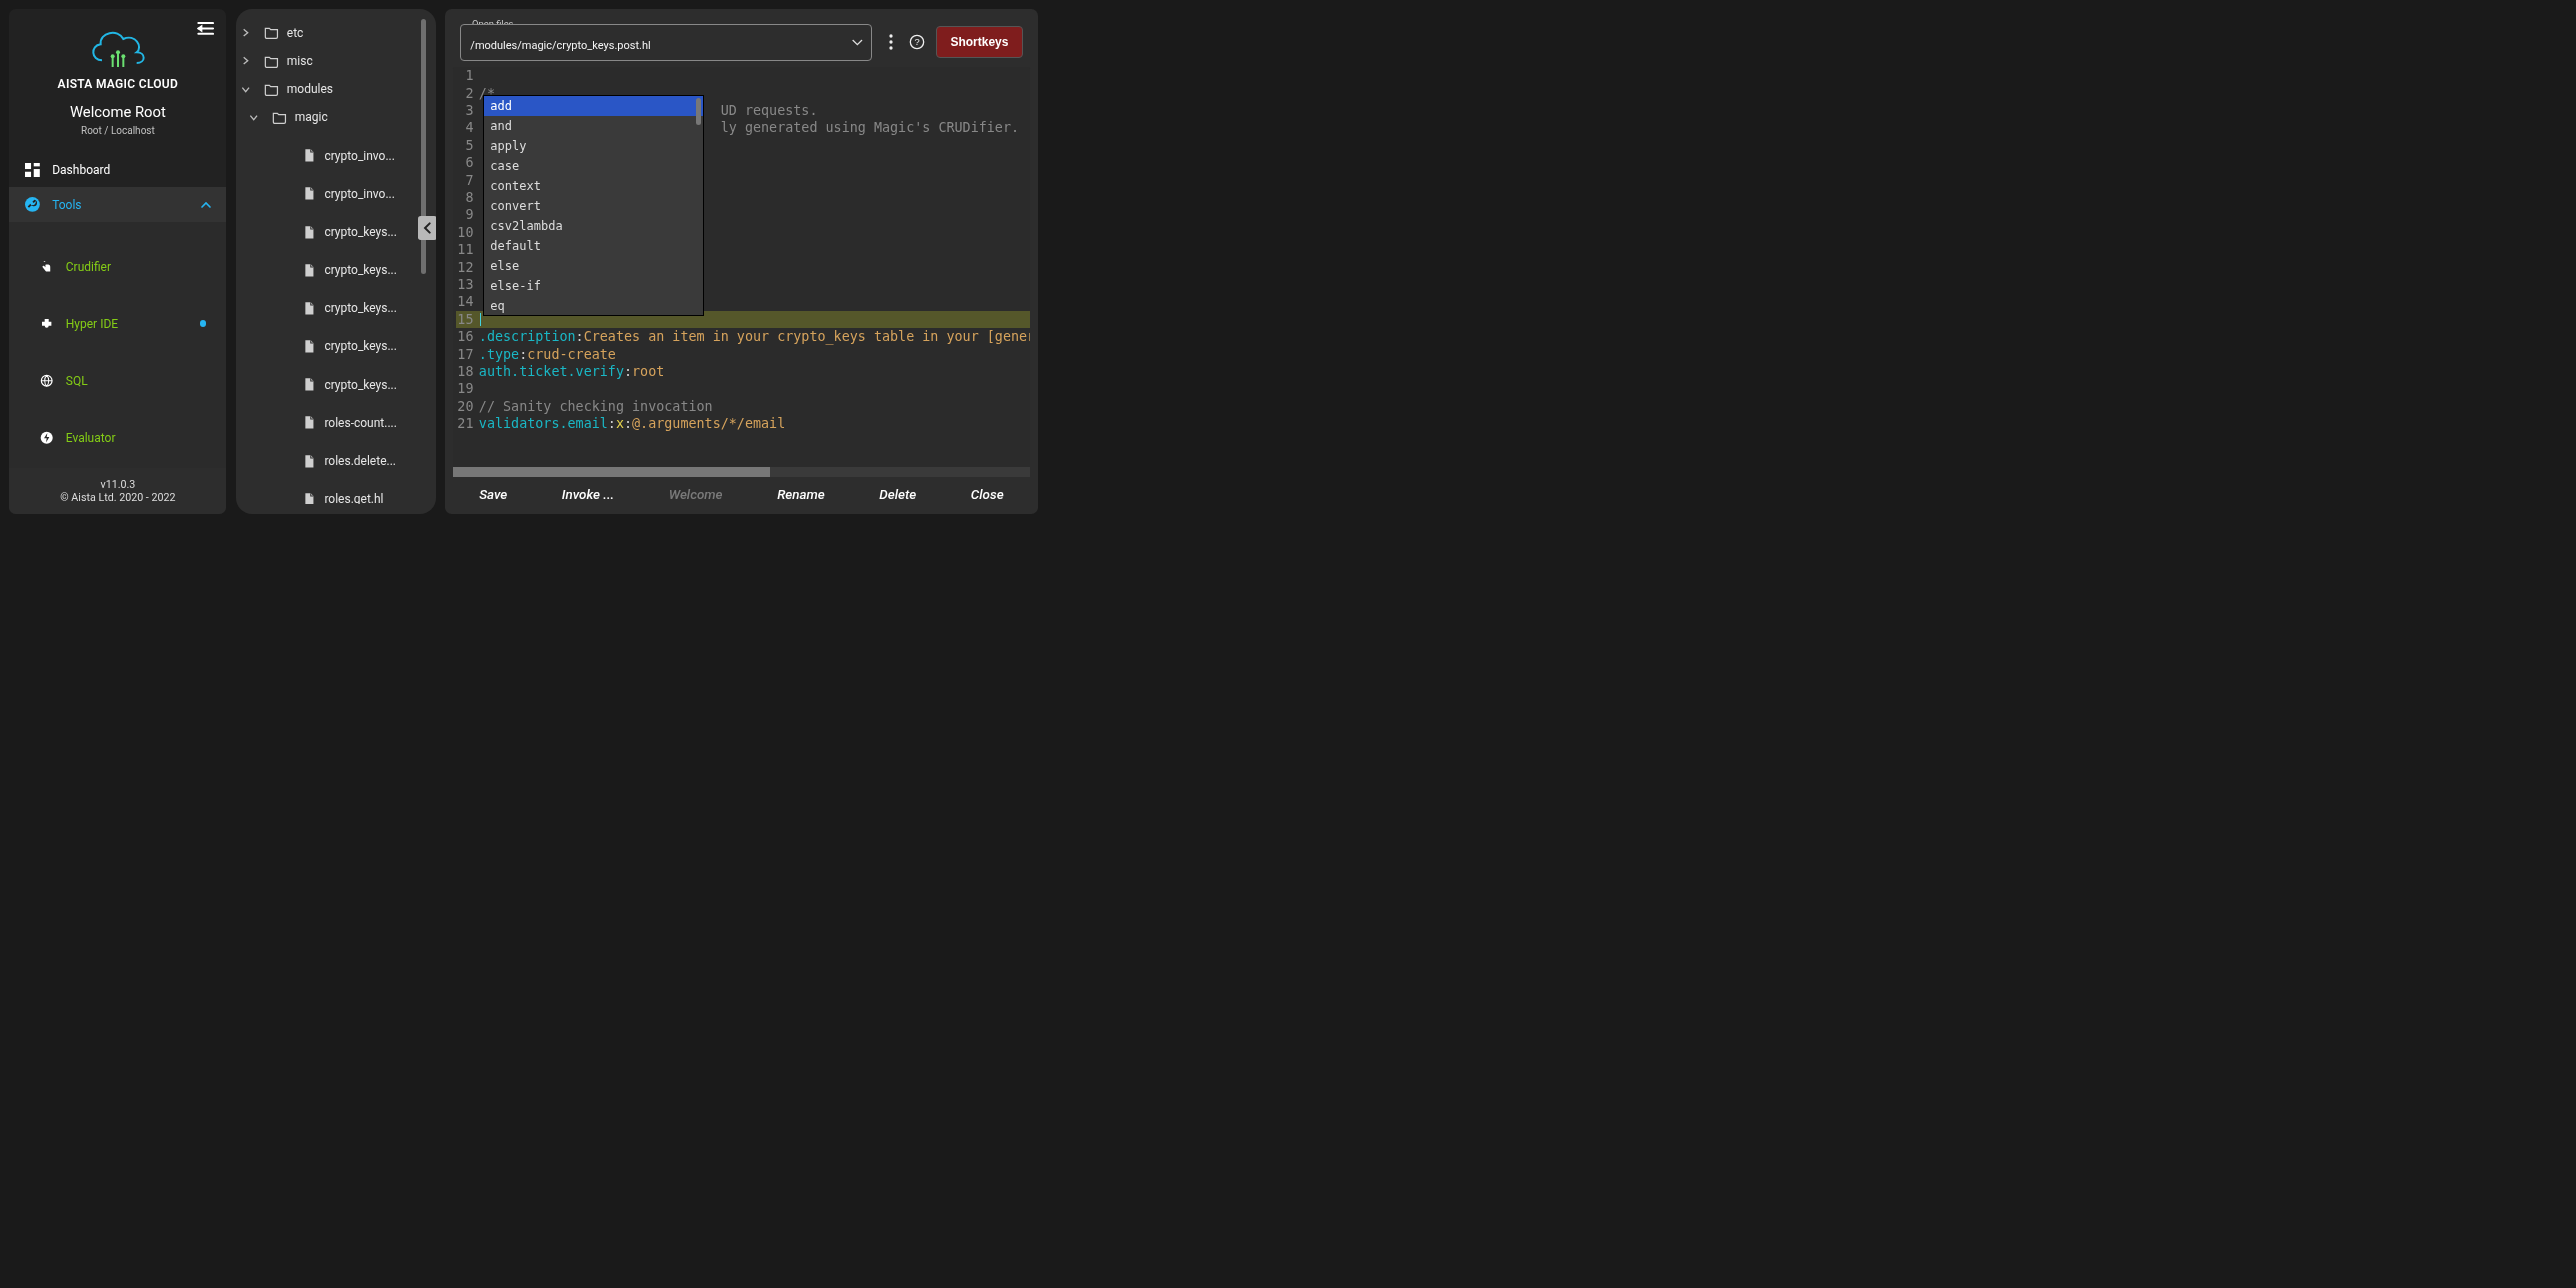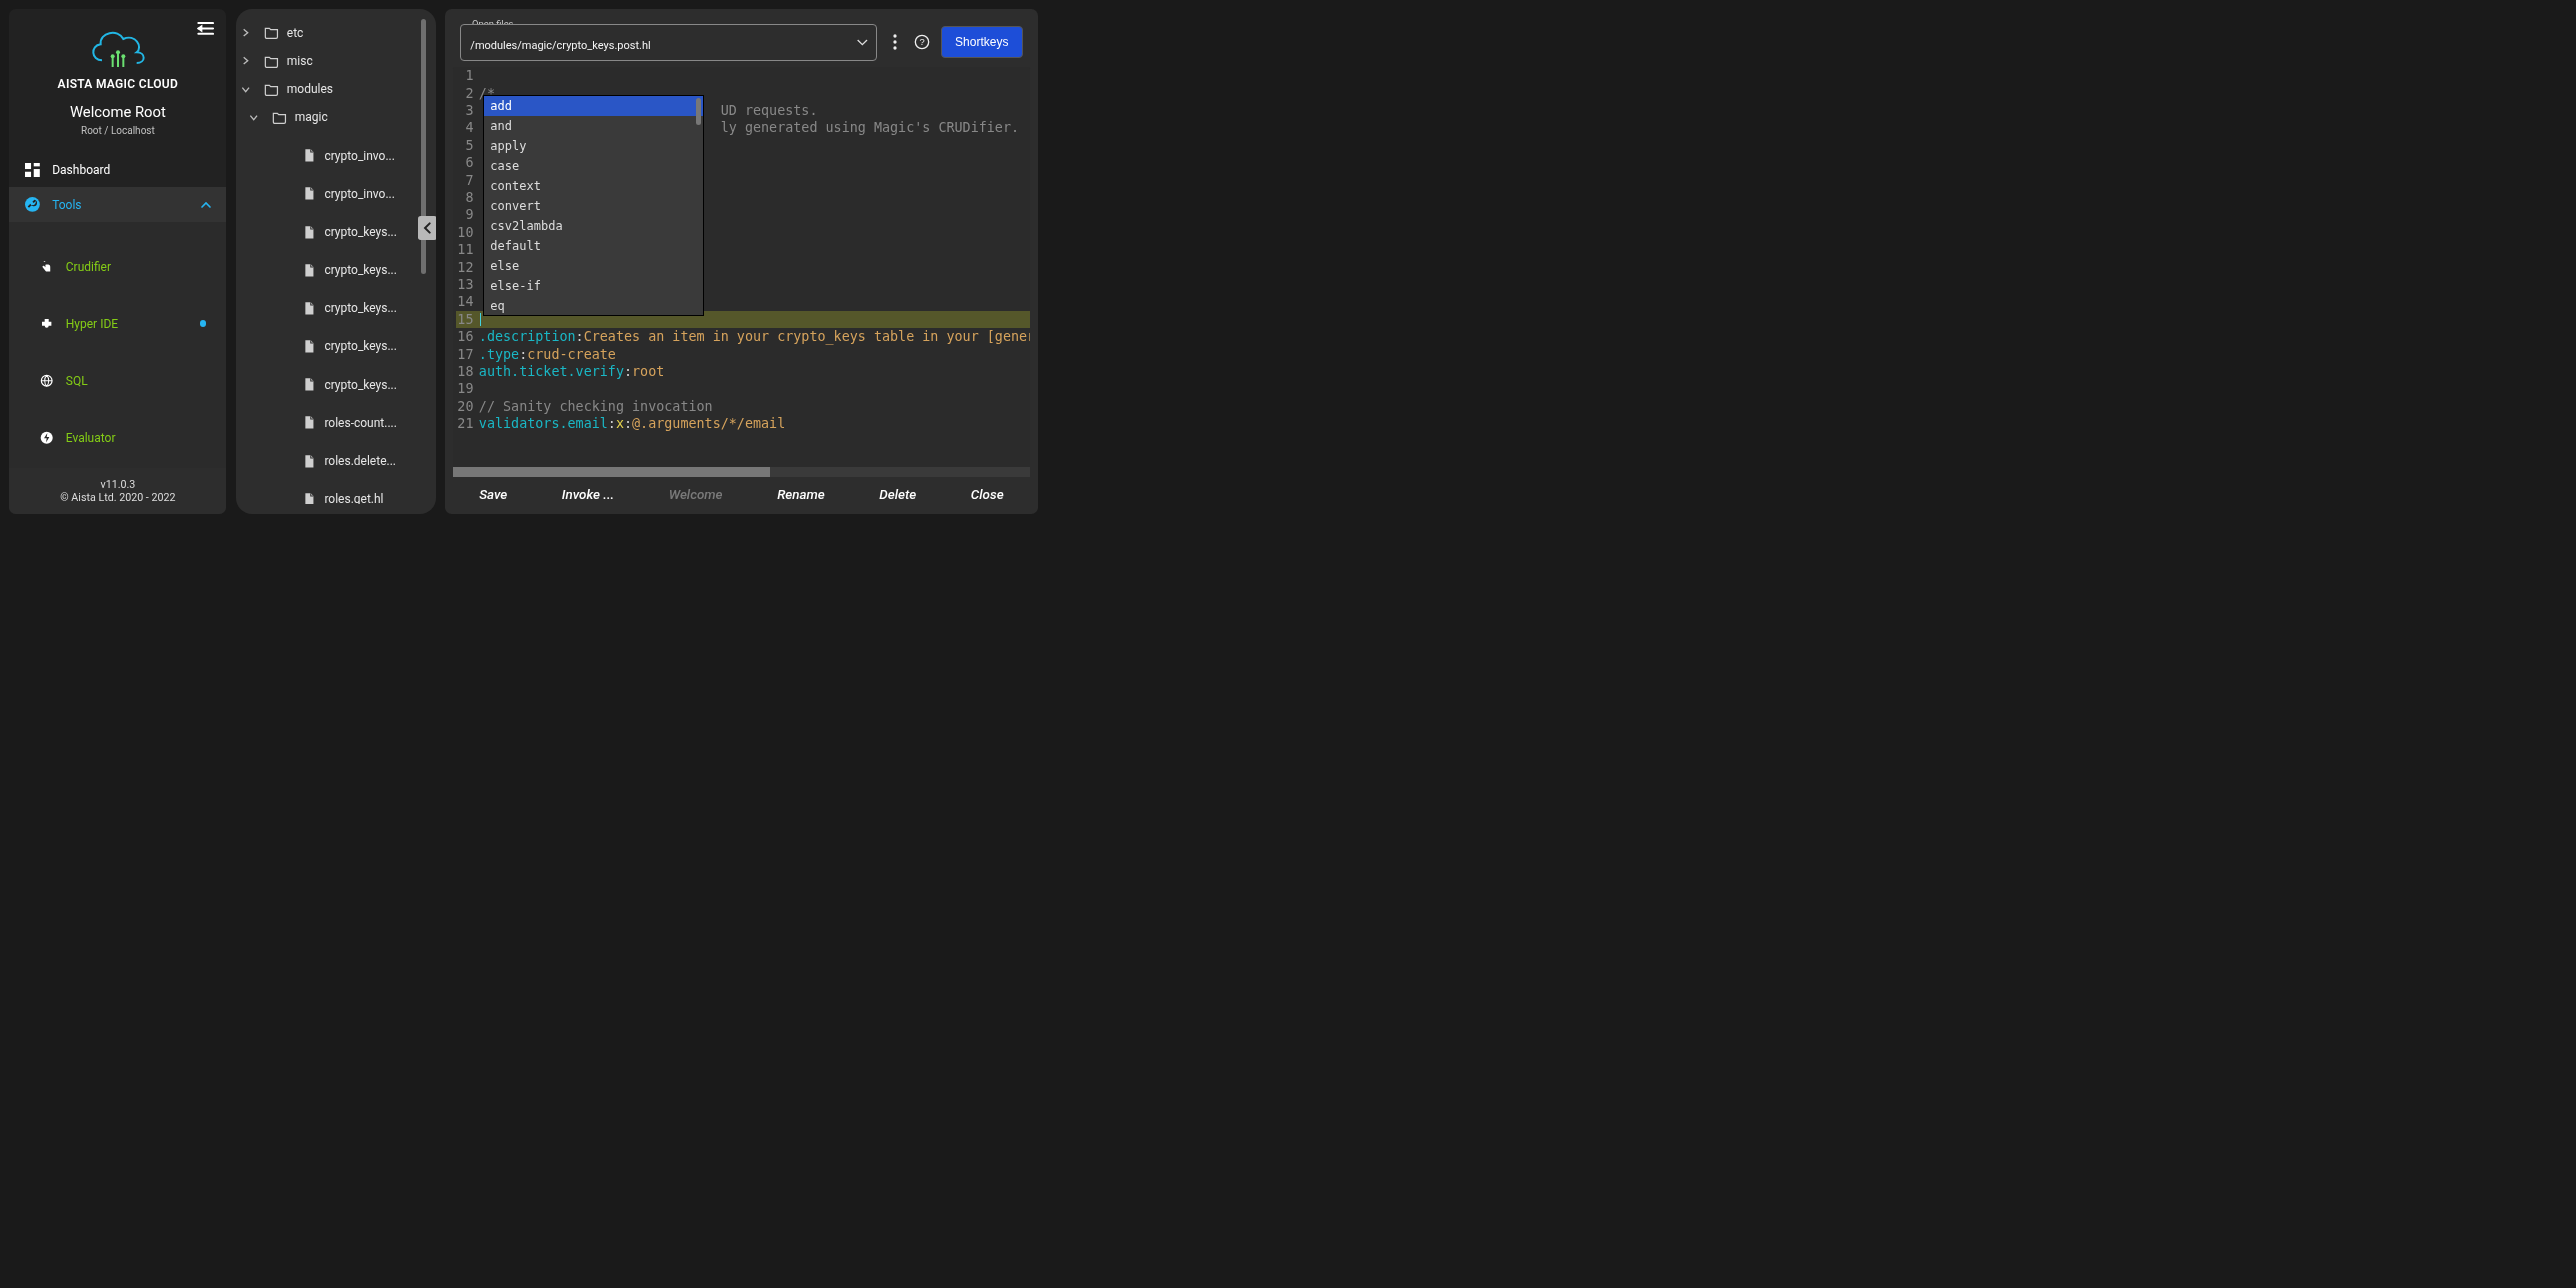--- a/index.html
+++ b/index.html
@@ -80,21 +80,21 @@
   border:1px solid #888; border-radius:4px; padding:13.4px 31px 8px 9.4px;
   color:#f5f5f5; font-size:11px; cursor:pointer; position:relative; background:#2d2d2d;
 }
 .open-legend {
   position:absolute; top:-6.7px; left:8px; background:#2d2d2d; padding:0 4px;
   font-size:9.4px; color:#ccc;
 }
 .open-chev { position:absolute; right:8px; top:50%; transform:translateY(-40%); }
 .hdr-icon { width:16px; height:16px; display:flex; align-items:center; justify-content:center; color:#eee; cursor:pointer; }
 .shortkeys-btn {
-  border:0.7px solid #555; background:#1d4ed8; color:#fff; font-weight:400; font-size:12px;
+  border:0.7px solid #555; background:#7f1d1d; color:#fff; font-weight:700; font-size:12px;
   padding:8px 13.4px; border-radius:4px; cursor:pointer;
 }
 
 .editor-body { flex:1; position:relative; overflow:hidden; background:#2b2b2b; margin:0 8px; border-radius:1.3px;}
 .code-area {
   font-family: "Menlo","Consolas",monospace; font-size:13.4px; line-height:17.4px;
   white-space:pre; color:#d0d0d0; padding: 0 0 0 2.7px;
 }
 .gutter { display:inline-block; width:23px; text-align:right; color:#888; padding-right:5.4px; user-select:none;}
 .line { display:block; height:17.4px; }

